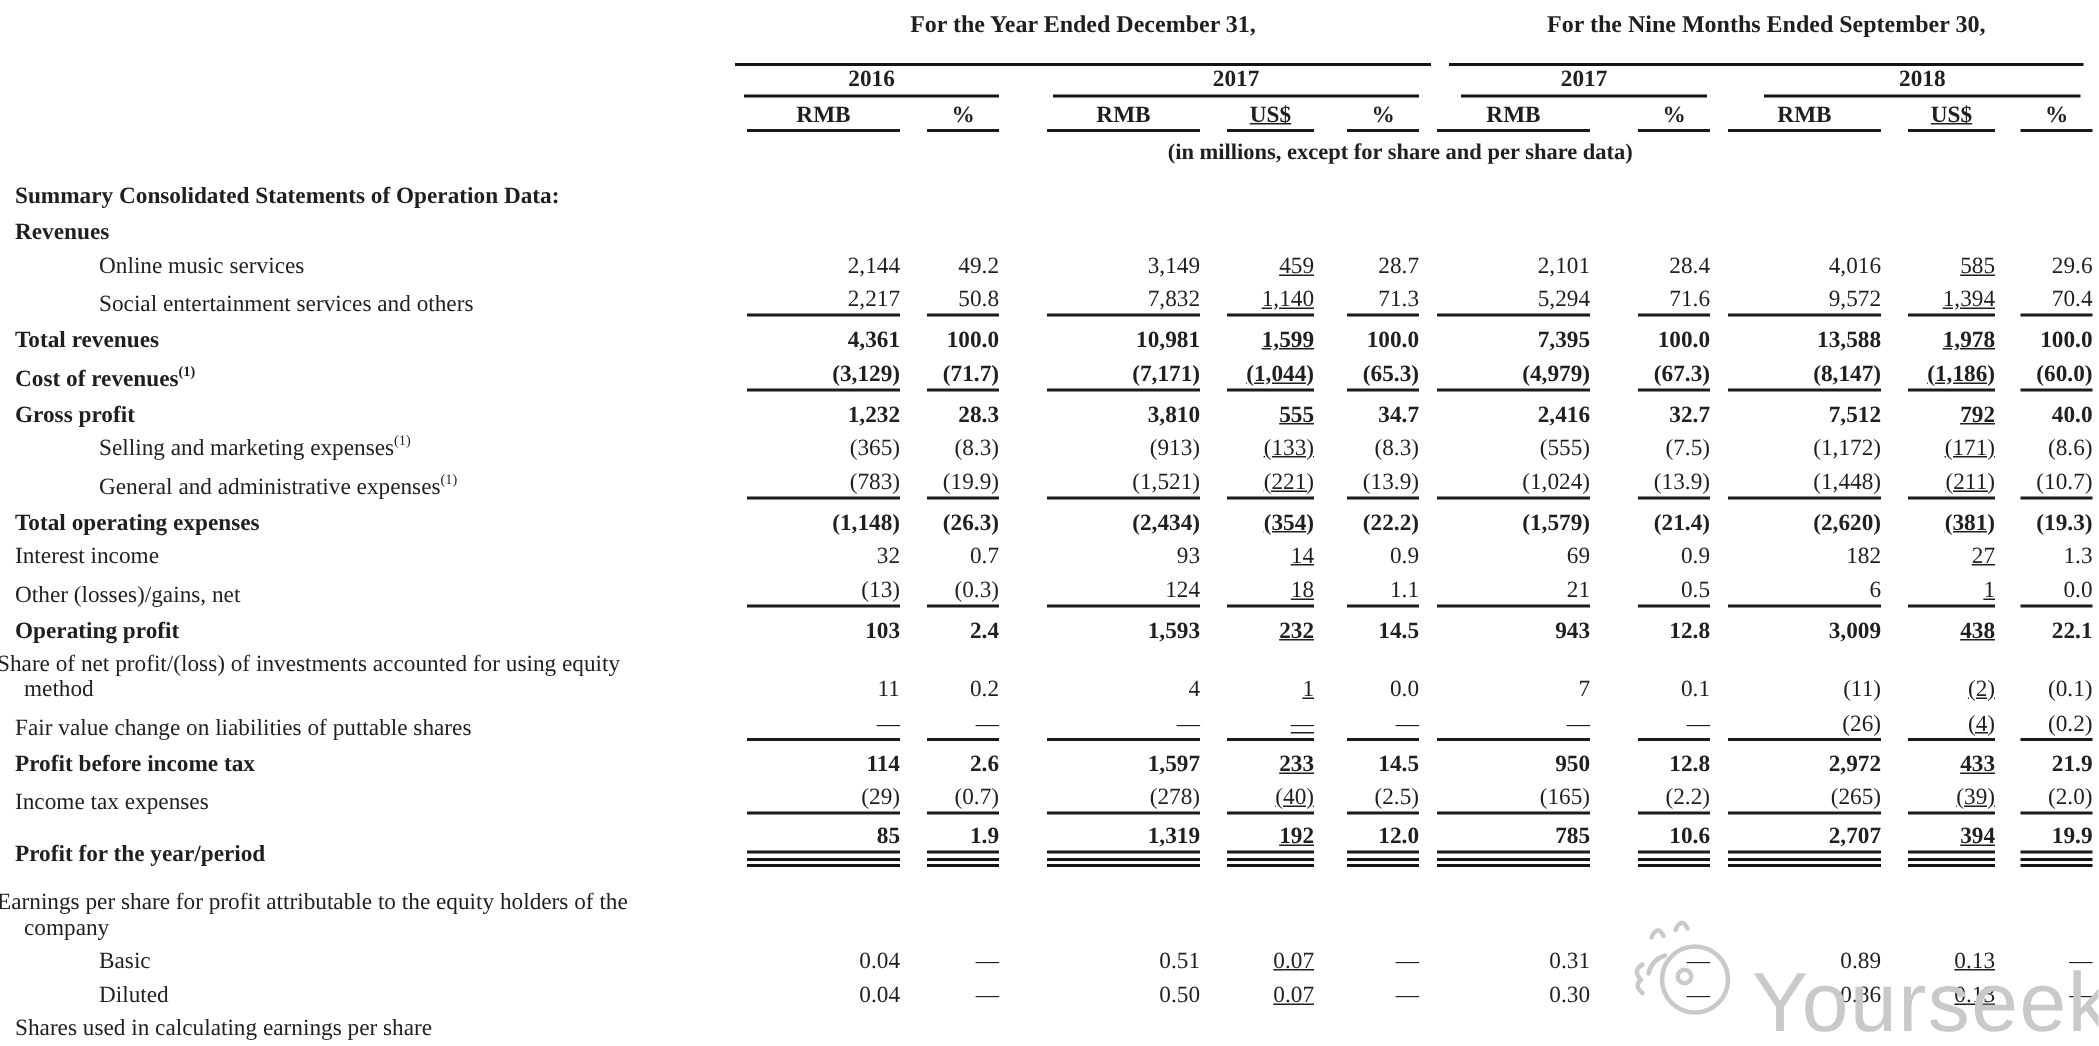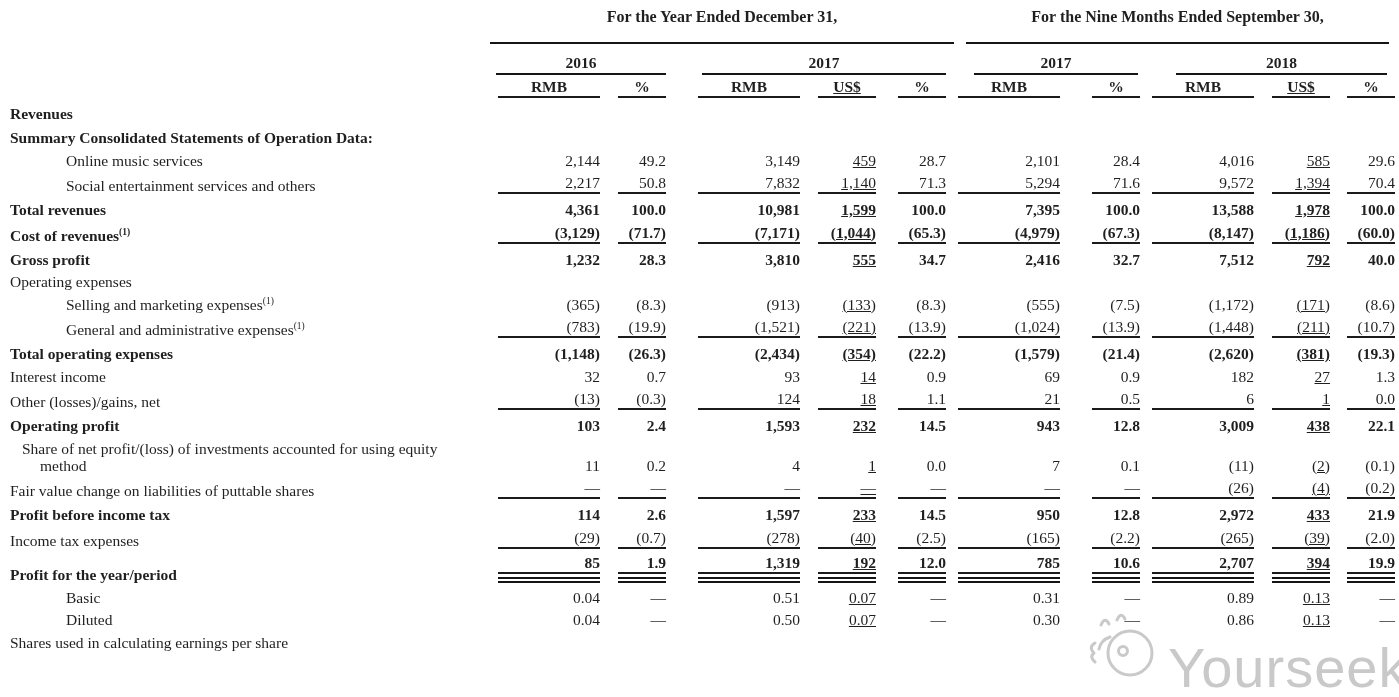--- a/index.html
+++ b/index.html
@@ -7,21 +7,21 @@
   body {
     font-family:"Liberation Serif","DejaVu Serif",serif;
     color:#1f1f1f; position:relative; overflow:hidden;
   }
   table { border-collapse:collapse; table-layout:fixed; width:1399px; }
   th,td { font-size:15.5px; line-height:17px; vertical-align:bottom; font-weight:normal; }
 
   
   .lbl { text-align:left; padding:2.5px 2px 3px 10px; }
   .ind1 { padding-left:66px; }
-  .hang { padding-left:40px; text-indent:-18px; white-space:pre-line; }
+  .hang { padding-left:16px; text-indent:-18px; white-space:pre-line; }
   sup { font-size:9.5px; vertical-align:super; line-height:0; }
 
   
   .n { text-align:right; padding:2.5px 12px 3px 0; white-space:nowrap; }
   .pr14 { padding-right:14px; }
   .pr4 { padding-right:4px; }
   .num { display:inline-block; text-align:right; }
   .c-rmb .num { min-width:102px; }
   .c-usd .num { min-width:58px;text-decoration:underline; }
   .c-pct .num { min-width:48px; }
@@ -33,21 +33,21 @@
   tr.bold td.lbl { padding-top:4px; }
   tr.gaptop td { padding-top:12px; }
 
   
   thead th { font-weight:bold; }
   .grp { padding-top:8px; }
   .grpline { border-bottom:2.5px solid #151515; text-align:center; padding-bottom:17px; font-size:16px; }
   .g1 .grpline { margin:0 4px 0 22px; }
   .g2 .grpline { margin:0 10px 0 8px; }
   .yearline { border-bottom:2px solid #151515; text-align:center; padding-bottom:2px; }
-  .y1 .yearline { margin:10px 14px 0 28px; }
+  .y1 .yearline { margin:0 14px 0 28px; }
   .y2 .yearline { margin:0 12px 0 22px; }
   .y3 .yearline { margin:0 14px 0 16px; }
   .y4 .yearline { margin:0 12px 0 24px; }
   .hd { padding-top:3px; }
   .hd .num { text-align:center; font-weight:bold; }
   .note { text-align:center; font-weight:bold; padding:3px 0 7px 0; font-size:15px; }
 
   tbody tr:first-child td { padding-top:6px; }
 
   
@@ -110,37 +110,41 @@
         <th class="n hd u c-pct pr14"><span class="num">%</span></th>
         <th class="n hd u c-rmb"><span class="num">RMB</span></th>
         <th class="n hd u c-usd"><span class="num">US$</span></th>
         <th class="n hd u c-pct"><span class="num">%</span></th>
         <th class="n hd u c-rmb"><span class="num">RMB</span></th>
         <th class="n hd u c-pct"><span class="num">%</span></th>
         <th class="n hd u c-rmb"><span class="num">RMB</span></th>
         <th class="n hd u c-usd"><span class="num">US$</span></th>
         <th class="n hd u c-pct pr4"><span class="num">%</span></th>
       </tr>
+      <tr>
+        <td class="lbl"></td>
+        <th colspan="10" class="note">(in millions, except for share and per share data)</th>
+      </tr>
     </thead>
     <tbody>
         <tr class="bold">
+          <td class="lbl"><span>Summary Consolidated Statements of Operation Data:</span></td>
+          <td class="n c-rmb"></td>
+          <td class="n c-pct pr14"></td>
+          <td class="n c-rmb"></td>
+          <td class="n c-usd"></td>
+          <td class="n c-pct"></td>
+          <td class="n c-rmb"></td>
+          <td class="n c-pct"></td>
+          <td class="n c-rmb"></td>
+          <td class="n c-usd"></td>
+          <td class="n c-pct pr4"></td>
+        </tr>
+        <tr class="bold">
           <td class="lbl"><span>Revenues</span></td>
-          <td class="n c-rmb"></td>
-          <td class="n c-pct pr14"></td>
-          <td class="n c-rmb"></td>
-          <td class="n c-usd"></td>
-          <td class="n c-pct"></td>
-          <td class="n c-rmb"></td>
-          <td class="n c-pct"></td>
-          <td class="n c-rmb"></td>
-          <td class="n c-usd"></td>
-          <td class="n c-pct pr4"></td>
-        </tr>
-        <tr class="bold">
-          <td class="lbl"><span>Summary Consolidated Statements of Operation Data:</span></td>
           <td class="n c-rmb"></td>
           <td class="n c-pct pr14"></td>
           <td class="n c-rmb"></td>
           <td class="n c-usd"></td>
           <td class="n c-pct"></td>
           <td class="n c-rmb"></td>
           <td class="n c-pct"></td>
           <td class="n c-rmb"></td>
           <td class="n c-usd"></td>
           <td class="n c-pct pr4"></td>
@@ -202,33 +206,20 @@
           <td class="n c-rmb"><span class="num">1,232</span></td>
           <td class="n c-pct pr14"><span class="num">28.3</span></td>
           <td class="n c-rmb"><span class="num">3,810</span></td>
           <td class="n c-usd"><span class="num">555</span></td>
           <td class="n c-pct"><span class="num">34.7</span></td>
           <td class="n c-rmb"><span class="num">2,416</span></td>
           <td class="n c-pct"><span class="num">32.7</span></td>
           <td class="n c-rmb"><span class="num">7,512</span></td>
           <td class="n c-usd"><span class="num">792</span></td>
           <td class="n c-pct pr4"><span class="num">40.0</span></td>
-        </tr>
-        <tr class="">
-          <td class="lbl"><span>Operating expenses</span></td>
-          <td class="n c-rmb"></td>
-          <td class="n c-pct pr14"></td>
-          <td class="n c-rmb"></td>
-          <td class="n c-usd"></td>
-          <td class="n c-pct"></td>
-          <td class="n c-rmb"></td>
-          <td class="n c-pct"></td>
-          <td class="n c-rmb"></td>
-          <td class="n c-usd"></td>
-          <td class="n c-pct pr4"></td>
         </tr>
         <tr class="">
           <td class="lbl ind1"><span>Selling and marketing expenses</span><sup>(1)</sup></td>
           <td class="n c-rmb"><span class="num">(365)</span></td>
           <td class="n c-pct pr14"><span class="num">(8.3)</span></td>
           <td class="n c-rmb"><span class="num">(913)</span></td>
           <td class="n c-usd"><span class="num">(133)</span></td>
           <td class="n c-pct"><span class="num">(8.3)</span></td>
           <td class="n c-rmb"><span class="num">(555)</span></td>
           <td class="n c-pct"><span class="num">(7.5)</span></td>
@@ -360,20 +351,34 @@
           <td class="n c-pct pr14 u"><span class="dblwrap"><span class="num">1.9</span></span></td>
           <td class="n c-rmb u"><span class="dblwrap"><span class="num">1,319</span></span></td>
           <td class="n c-usd u"><span class="dblwrap"><span class="num">192</span></span></td>
           <td class="n c-pct u"><span class="dblwrap"><span class="num">12.0</span></span></td>
           <td class="n c-rmb u"><span class="dblwrap"><span class="num">785</span></span></td>
           <td class="n c-pct u"><span class="dblwrap"><span class="num">10.6</span></span></td>
           <td class="n c-rmb u"><span class="dblwrap"><span class="num">2,707</span></span></td>
           <td class="n c-usd u"><span class="dblwrap"><span class="num">394</span></span></td>
           <td class="n c-pct pr4 u"><span class="dblwrap"><span class="num">19.9</span></span></td>
         </tr>
+        <tr class="gaptop">
+          <td class="lbl hang"><span>Earnings per share for profit attributable to the equity holders of the
+company</span></td>
+          <td class="n c-rmb"></td>
+          <td class="n c-pct pr14"></td>
+          <td class="n c-rmb"></td>
+          <td class="n c-usd"></td>
+          <td class="n c-pct"></td>
+          <td class="n c-rmb"></td>
+          <td class="n c-pct"></td>
+          <td class="n c-rmb"></td>
+          <td class="n c-usd"></td>
+          <td class="n c-pct pr4"></td>
+        </tr>
         <tr class="">
           <td class="lbl ind1"><span>Basic</span></td>
           <td class="n c-rmb"><span class="num">0.04</span></td>
           <td class="n c-pct pr14"><span class="num">—</span></td>
           <td class="n c-rmb"><span class="num">0.51</span></td>
           <td class="n c-usd"><span class="num">0.07</span></td>
           <td class="n c-pct"><span class="num">—</span></td>
           <td class="n c-rmb"><span class="num">0.31</span></td>
           <td class="n c-pct"><span class="num">—</span></td>
           <td class="n c-rmb"><span class="num">0.89</span></td>

